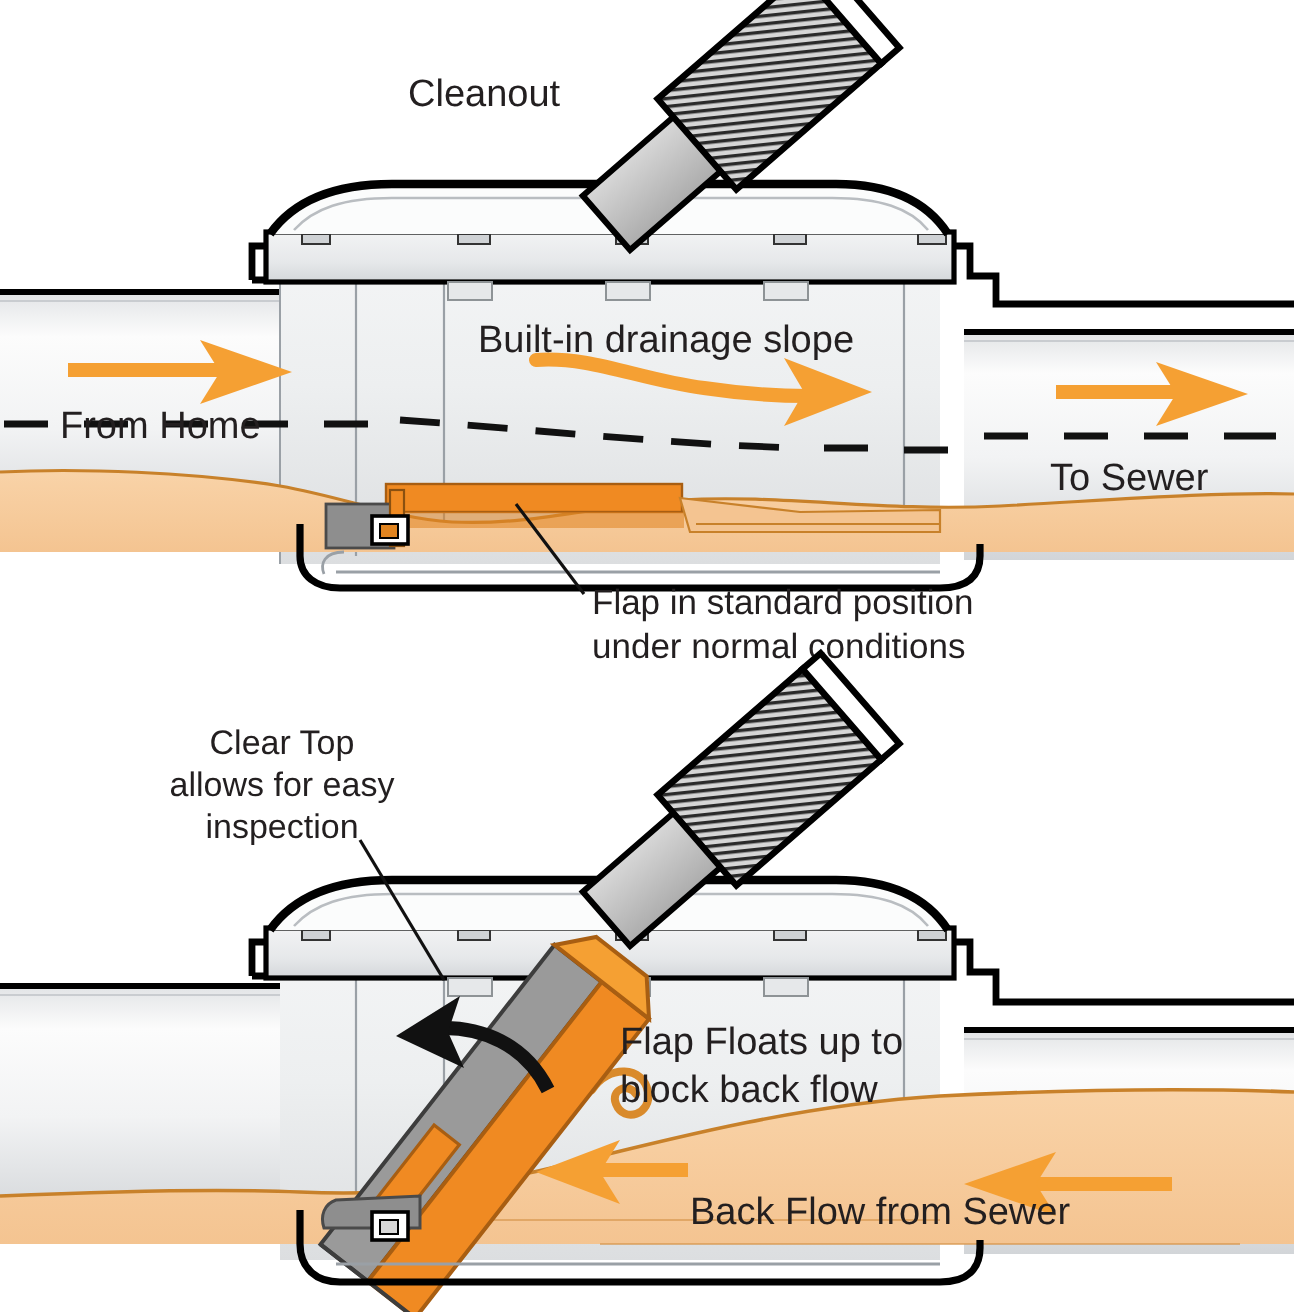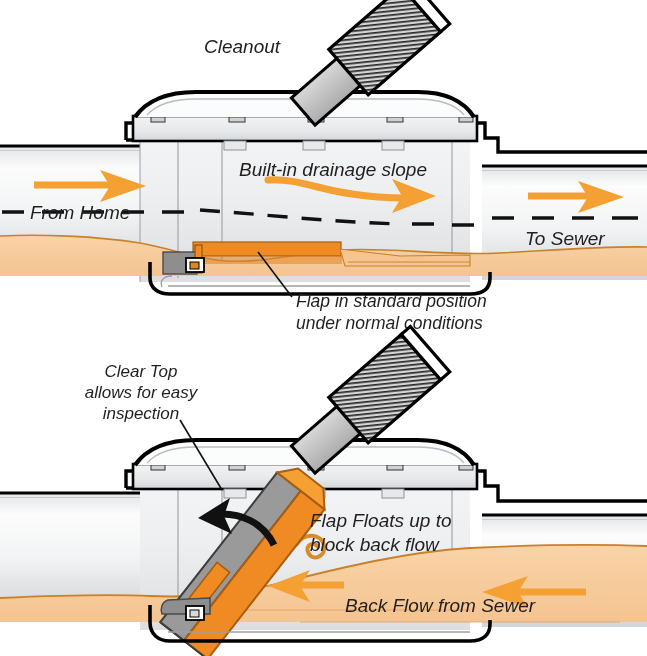--- a/index.html
+++ b/index.html
@@ -4,21 +4,21 @@
 <title>Backwater Valve Diagram</title>
 <style>
   html,body{margin:0;padding:0;background:#ffffff;}
   body{
     width:647px;height:656px;
     font-family:"Liberation Sans","DejaVu Sans",sans-serif;
     color:#1a1a1a;
     overflow:hidden;
     position:relative;
   }
-  #diagram-root{position:relative;width:647px;height:656px;font-style:italic;}
+  #diagram-root{position:relative;width:647px;height:656px;}
   svg.scene{display:block;width:647px;height:656px;}
   text{font-family:"Liberation Sans","DejaVu Sans",sans-serif;fill:#231f20;}
   .lbl{font-size:19px;}
   .lbl-small{font-size:17px;}
   .cap{font-size:17.5px;}
 </style>
 </head>
 <body>
 
 <div id="diagram-root">

